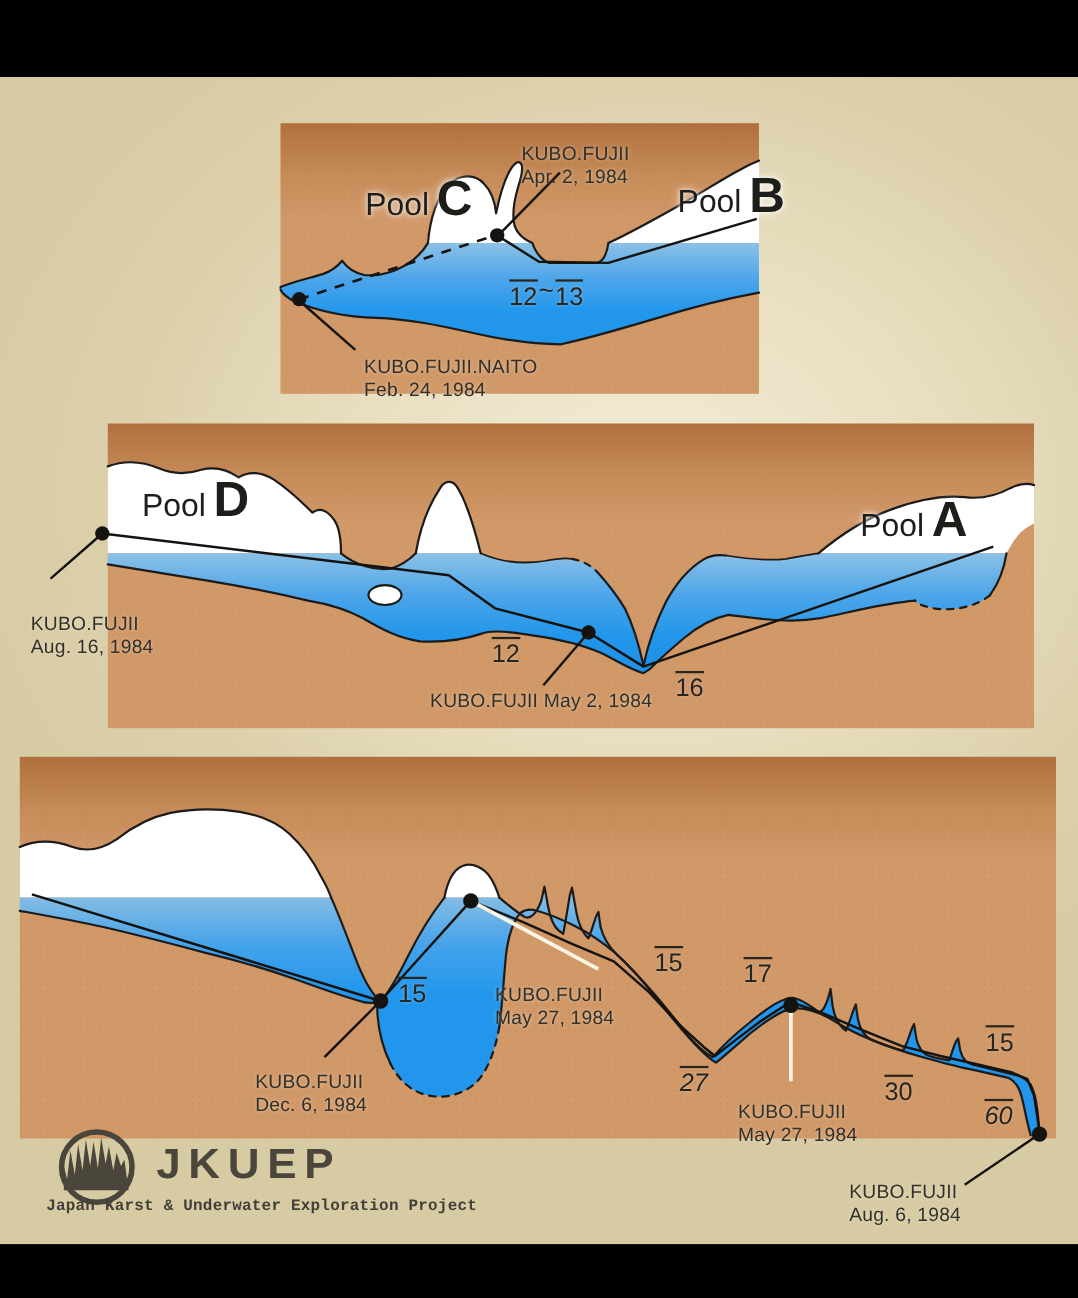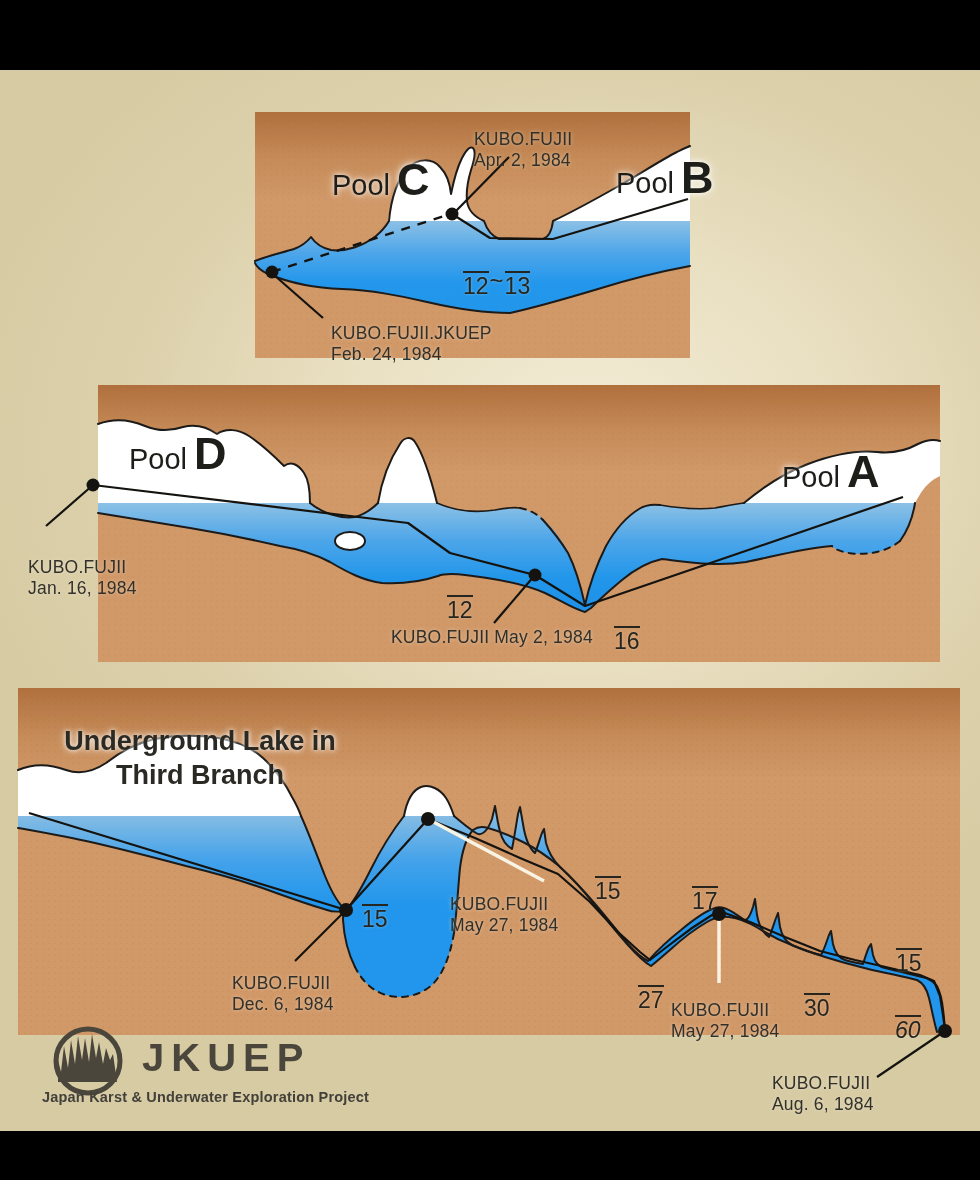--- a/index.html
+++ b/index.html
@@ -11,21 +11,21 @@
   .bar.bottom{top:1131px;height:49px;}
   svg.art{position:absolute;left:0;top:0;}
 
   .txt{position:absolute;color:#32302b;}
   .ann{font-size:17.5px;line-height:21px;letter-spacing:.2px;
        text-shadow:0 0 4px rgba(246,238,216,.55);white-space:nowrap;margin-top:16px;}
   .pool{display:flex;align-items:baseline;white-space:nowrap;
         text-shadow:0 0 5px rgba(255,255,255,.9),0 0 11px rgba(255,255,255,.65);color:#1d1d1a;justify-content:center;}
   .pool .w{font-size:29px;font-weight:400;}
   .pool .l{font-size:45px;font-weight:600;margin-left:7px;letter-spacing:0;}
-  .depth{font-size:23px;color:#26251f;white-space:nowrap;text-shadow:0 0 3px rgba(246,238,216,.4);margin-top:16px;}
+  .depth{font-size:23px;color:#26251f;white-space:nowrap;text-shadow:0 0 3px rgba(246,238,216,.4);}
   .depth .ovl{display:inline-block;border-top:2.5px solid #26251f;padding-top:1px;line-height:1.05;}
   .depth .tld{font-size:24px;vertical-align:5px;margin:0 1px;}
   .btitle{font-size:27px;font-weight:700;line-height:34px;color:#2a2923;text-align:center;
         text-shadow:0 0 5px rgba(255,255,255,.9),0 0 10px rgba(255,255,255,.6);}
   .acronym{font-size:40px;font-weight:700;letter-spacing:7px;color:#4a463c;transform:scaleY(.96);}
   .tagline{font-size:14.5px;font-weight:700;color:#43403a;letter-spacing:.2px;}
 </style>
 </head>
 <body>
 
@@ -159,53 +159,49 @@
   </div>
   <div class="txt pool" style="left:332px;top:154px;">
     <span class="w">Pool</span>
     <span class="l">C</span>
   </div>
   <div class="txt pool" style="left:616px;top:152px;">
     <span class="w">Pool</span>
     <span class="l">B</span>
   </div>
   <div class="txt ann" style="left:331px;top:307px;">
-    <div>KUBO.FUJII.JKUEP</div>
+    <div>KUBO.FUJII.NAITO</div>
     <div>Feb. 24, 1984</div>
   </div>
   <div class="txt depth" style="left:463px;top:251px;">
     <span class="ovl">12</span><span class="tld">~</span><span class="ovl">13</span>
   </div>
 
   <div class="txt pool" style="left:129px;top:428px;">
     <span class="w">Pool</span>
     <span class="l">D</span>
   </div>
   <div class="txt pool" style="left:782px;top:446px;">
     <span class="w">Pool</span>
     <span class="l">A</span>
   </div>
   <div class="txt ann" style="left:28px;top:541px;">
     <div>KUBO.FUJII</div>
-    <div>Jan. 16, 1984</div>
+    <div>Aug. 16, 1984</div>
   </div>
   <div class="txt ann" style="left:391px;top:611px;">
     <div>KUBO.FUJII  May 2, 1984</div>
   </div>
   <div class="txt depth" style="left:447px;top:579px;">
     <span class="ovl">12</span>
   </div>
   <div class="txt depth" style="left:614px;top:610px;">
     <span class="ovl">16</span>
   </div>
 
-  <div class="txt btitle" style="left:55px;top:724px;width:290px;">
-    <div>Underground Lake in</div>
-    <div>Third Branch</div>
-  </div>
   <div class="txt ann" style="left:232px;top:957px;">
     <div>KUBO.FUJII</div>
     <div>Dec. 6, 1984</div>
   </div>
   <div class="txt ann" style="left:450px;top:878px;">
     <div>KUBO.FUJII</div>
     <div>May 27, 1984</div>
   </div>
   <div class="txt ann" style="left:671px;top:984px;">
     <div>KUBO.FUJII</div>
@@ -214,33 +210,33 @@
   <div class="txt ann" style="left:772px;top:1057px;">
     <div>KUBO.FUJII</div>
     <div>Aug. 6, 1984</div>
   </div>
   <div class="txt depth" style="left:362px;top:888px;">
     <span class="ovl">15</span>
   </div>
   <div class="txt depth" style="left:595px;top:860px;">
     <span class="ovl">15</span>
   </div>
-  <div class="txt depth" style="left:692px;top:870px;text-align:right;">
+  <div class="txt depth" style="left:676px;top:870px;text-align:right;">
     <span class="ovl">17</span>
   </div>
-  <div class="txt depth" style="left:638px;top:969px;">
+  <div class="txt depth" style="left:618px;top:969px;font-style:italic;">
     <span class="ovl">27</span>
   </div>
   <div class="txt depth" style="left:804px;top:977px;">
     <span class="ovl">30</span>
   </div>
   <div class="txt depth" style="left:896px;top:932px;">
     <span class="ovl">15</span>
   </div>
   <div class="txt depth" style="left:895px;top:999px;font-style:italic;">
     <span class="ovl">60</span>
   </div>
 
   <div class="txt acronym" style="left:142px;top:1036px;">JKUEP</div>
-  <div class="txt tagline" style="left:42px;top:1089px;">Japan Karst &amp; Underwater Exploration Project</div>
+  <div class="txt tagline" style="left:42px;top:1089px;font-family:Liberation Mono, monospace;">Japan Karst &amp; Underwater Exploration Project</div>
 
   <div class="bar bottom"></div>
 </div>
 
 </body></html>

